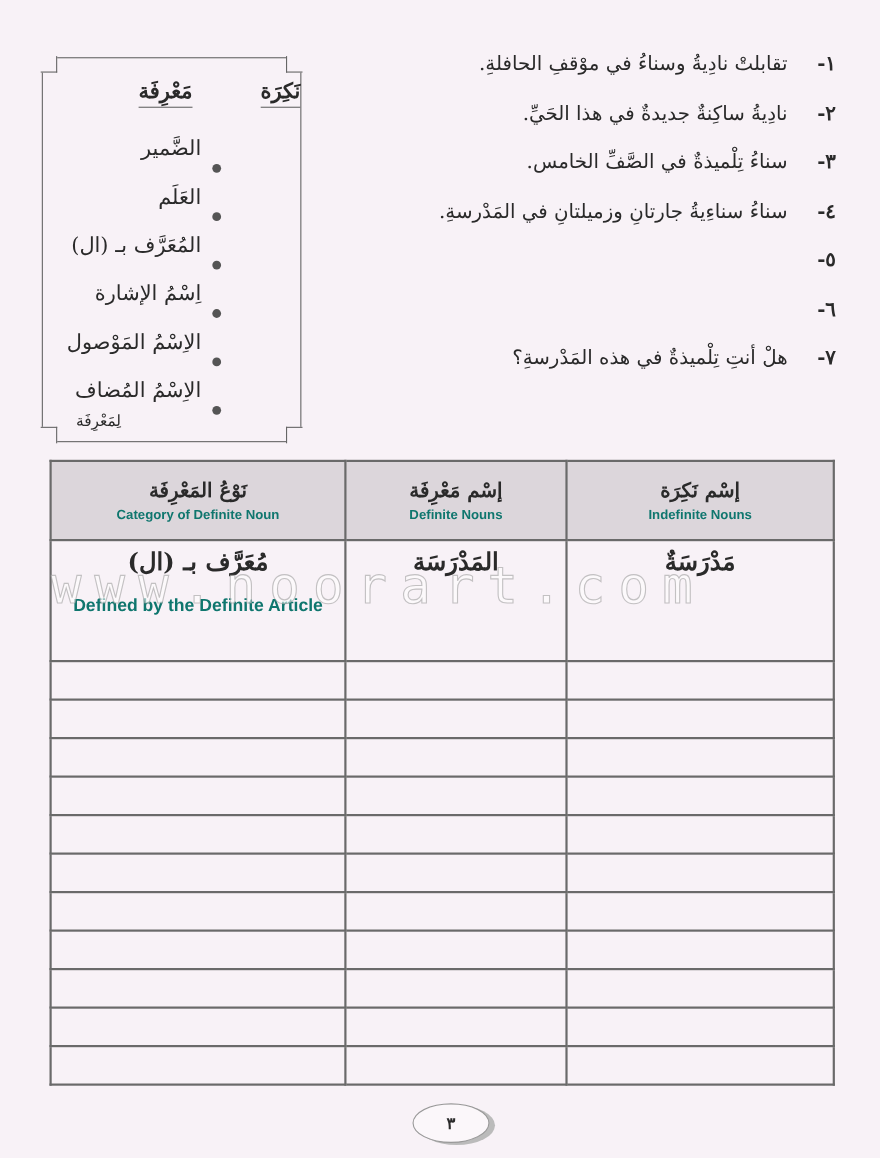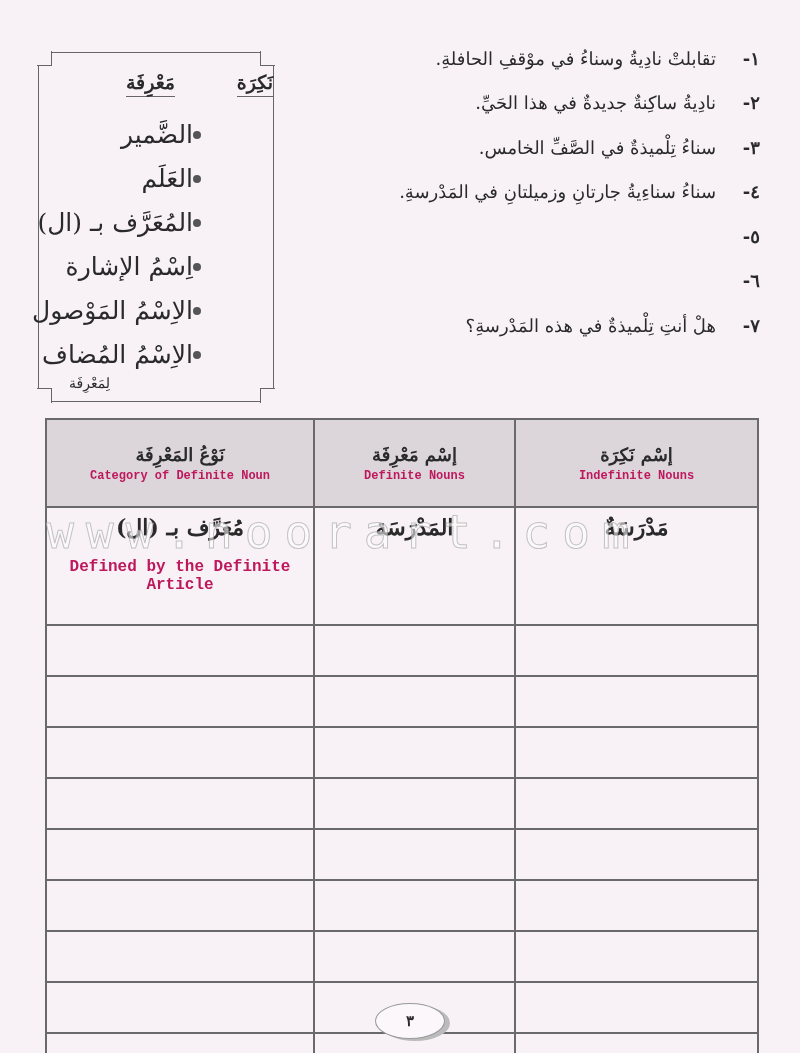--- a/index.html
+++ b/index.html
@@ -16,38 +16,38 @@
     }
     .rule-box .notch { position: absolute; width: 14px; height: 14px; background: #f8f2f7; }
     .rule-box .notch.tl { left: -2px; top: -2px; border-right: 1.5px solid #666; border-bottom: 1.5px solid #666; }
     .rule-box .notch.tr { right: -2px; top: -2px; border-left: 1.5px solid #666; border-bottom: 1.5px solid #666; }
     .rule-box .notch.bl { left: -2px; bottom: -2px; border-right: 1.5px solid #666; border-top: 1.5px solid #666; }
     .rule-box .notch.br { right: -2px; bottom: -2px; border-left: 1.5px solid #666; border-top: 1.5px solid #666; }
     .rule-head { position: absolute; top: 18px; font-size: 19px; font-weight: bold; direction: rtl; border-bottom: 1.5px solid #666; padding-bottom: 3px; }
     .rule-head.nakira { right: 0; }
     .rule-head.marifa { right: 98px; }
     .rule-list { position: absolute; top: 60px; right: 72px; direction: rtl; margin: 0; padding: 0; list-style: none; }
-    .rule-list li { font-size: 25px; height: 44px; line-height: 44px; white-space: nowrap; display: flex; align-items: center; }
+    .rule-list li { font-size: 19px; height: 44px; line-height: 44px; white-space: nowrap; display: flex; align-items: flex-end; gap: 10px; }
     .bullet { width: 8px; height: 8px; border-radius: 50%; background: #555; display: inline-block; flex: none; }
     .rule-foot { position: absolute; right: 0; left: 0; bottom: 10px; text-align: left; font-size: 14px; direction: rtl; padding-left: 30px; }
 
     
     .sentences { position: absolute; right: 40px; top: 36px; width: 440px; direction: rtl; margin: 0; padding: 0; list-style: none; }
     .sentences li { height: 44.5px; font-size: 18px; display: flex; align-items: center; gap: 14px; white-space: nowrap; }
     .sentences .num { font-weight: bold; min-width: 30px; }
 
     
     .ws-table {
       position: absolute; left: 45px; top: 418px; width: 712px;
       border-collapse: collapse; table-layout: fixed;
     }
-    .ws-table td, .ws-table th { border: 2px solid #6a6a6a; padding: 8px; text-align: center; }
+    .ws-table td, .ws-table th { border: 2px solid #6a6a6a; padding: 0; text-align: center; }
     .ws-table th { background: #dcd6db; height: 70px; vertical-align: middle; font-weight: bold; }
     .ws-table .ar { display: block; font-size: 18px; direction: rtl; }
-    .ws-table .en { display: block; font-size: 12px; font-family: Liberation Mono, monospace; margin-top: 4px; color: #be185d; }
+    .ws-table .en { display: block; font-size: 12px; font-family: Liberation Sans, sans-serif; margin-top: 4px; color: #0f766e; }
     .ws-table tr.example td { height: 102px; vertical-align: top; padding-top: 6px; }
     .ws-table tr.example .ar { font-size: 22px; font-weight: bold; }
     .ws-table tr.example .en { font-size: 16px; font-weight: bold; margin-top: 18px; }
     .ws-table tr.blank td { height: 33px; }
     .ws-table tr.blank td.cell { cursor: text; }
 
     .watermark {
       position: absolute; left: 0; top: 505px; width: 688px; text-align: center;
       font-family: "DejaVu Sans Mono", monospace; font-size: 46px; letter-spacing: 12px;
       color: rgba(255,255,255,0.55); -webkit-text-stroke: 1px rgba(150,150,150,0.55);

